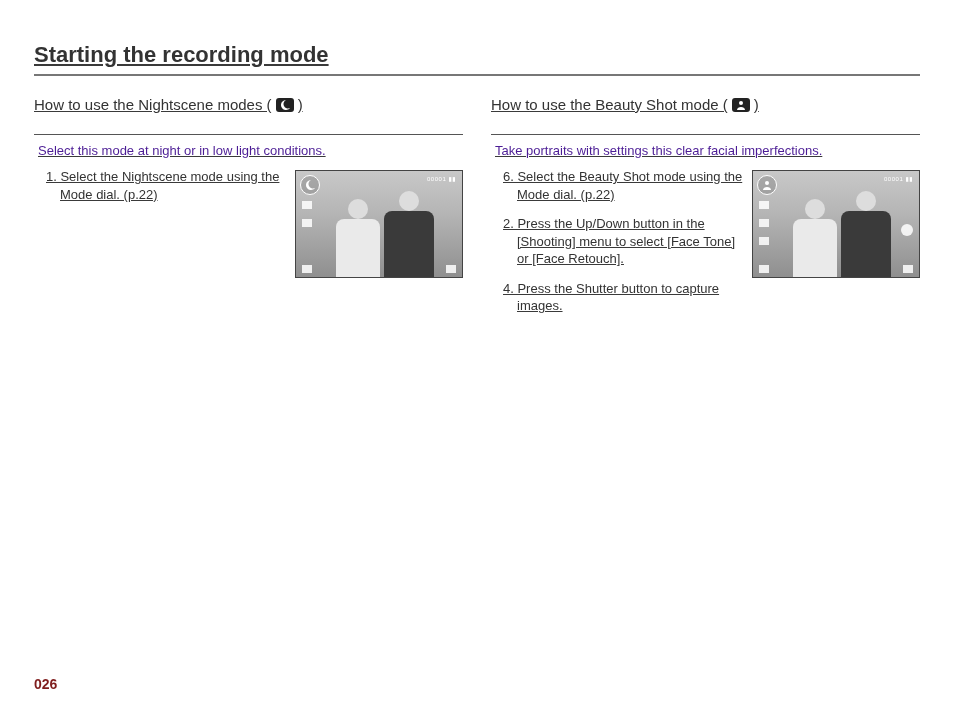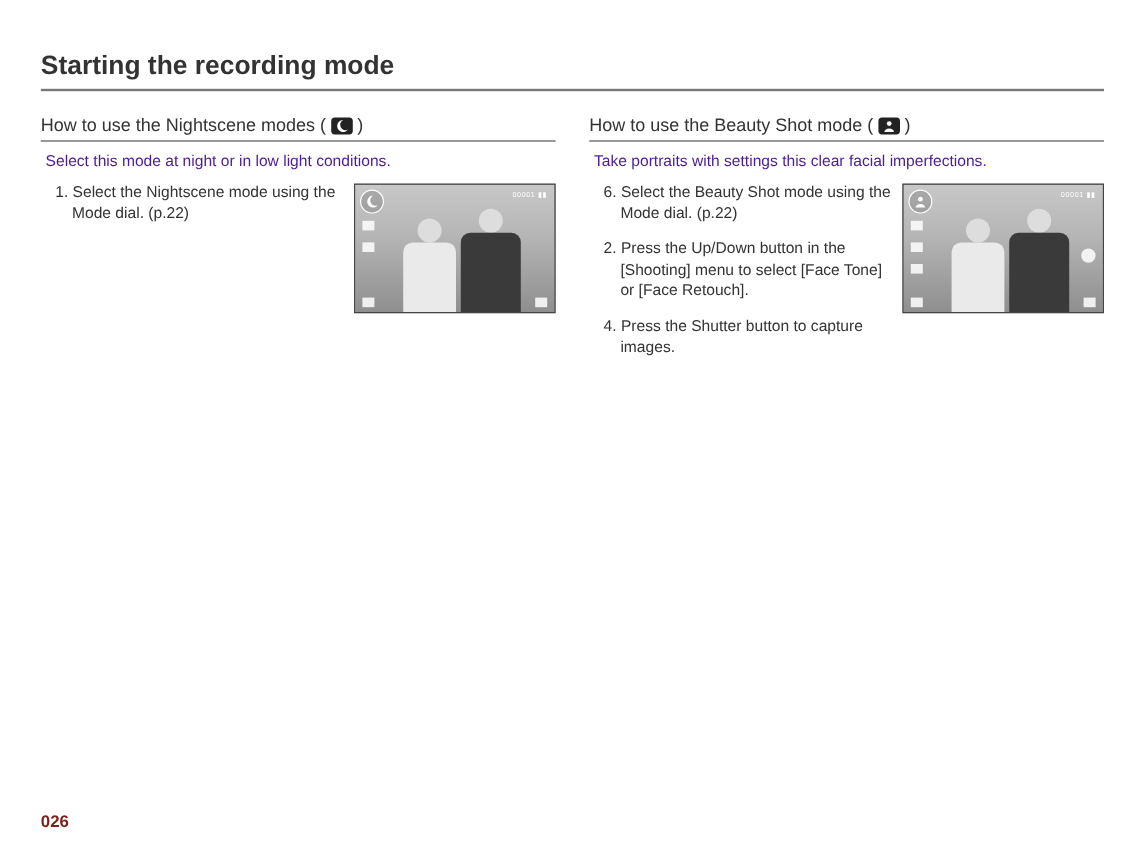--- a/index.html
+++ b/index.html
@@ -1,21 +1,21 @@
 <!DOCTYPE html>
 <html><head>
 <meta charset="utf-8">
 <style>
   * { box-sizing: border-box; margin: 0; padding: 0; }
   html, body { width: 954px; height: 720px; background: #fff; font-family: Arial, Helvetica, sans-serif; color: #3a3a3a; }
-  .page { padding: 42px 34px 20px 34px; position: relative; height: 100%; }
+  .page { padding: 42px 34px 20px 34px; position: relative; height: 100%; text-decoration: underline; }
   .page-title { font-size: 22px; font-weight: bold; color: #333; padding-bottom: 6px; border-bottom: 2px solid #777; margin-bottom: 20px; }
   .columns { display: flex; gap: 28px; }
   .col { flex: 1; }
-  .section-head { display: flex; align-items: center; font-size: 15px; color: #333; padding-bottom: 4px; border-bottom: 1px solid #555; margin-bottom: 8px; }
+  .section-head { display: flex; align-items: center; font-size: 15px; color: #333; padding-bottom: 21px; border-bottom: 1px solid #555; margin-bottom: 8px; }
   .mode-icon { display: inline-flex; align-items: center; justify-content: center; width: 18px; height: 14px; background: #222; border-radius: 3px; margin: 0 4px; }
   .mode-icon svg { width: 12px; height: 12px; fill: #fff; }
   .intro { font-size: 13px; color: #4c1d95; margin: 6px 0 10px 4px; }
   .body-row { display: flex; gap: 4px; }
   .steps { flex: 1; }
   .steps ol { list-style: none; padding-left: 12px; }
   .steps li { font-size: 13px; line-height: 1.35; color: #333; margin-bottom: 12px; text-indent: -14px; padding-left: 14px; }
   .lcd { width: 168px; height: 108px; background: #999; border: 1px solid #444; position: relative; flex-shrink: 0; margin-top: 2px; overflow: hidden; }
   .lcd .photo { position: absolute; inset: 0; background: linear-gradient(180deg,#c8c8c8 0%,#b5b5b5 40%,#8f8f8f 100%); }
   .person { position: absolute; bottom: 0; }

